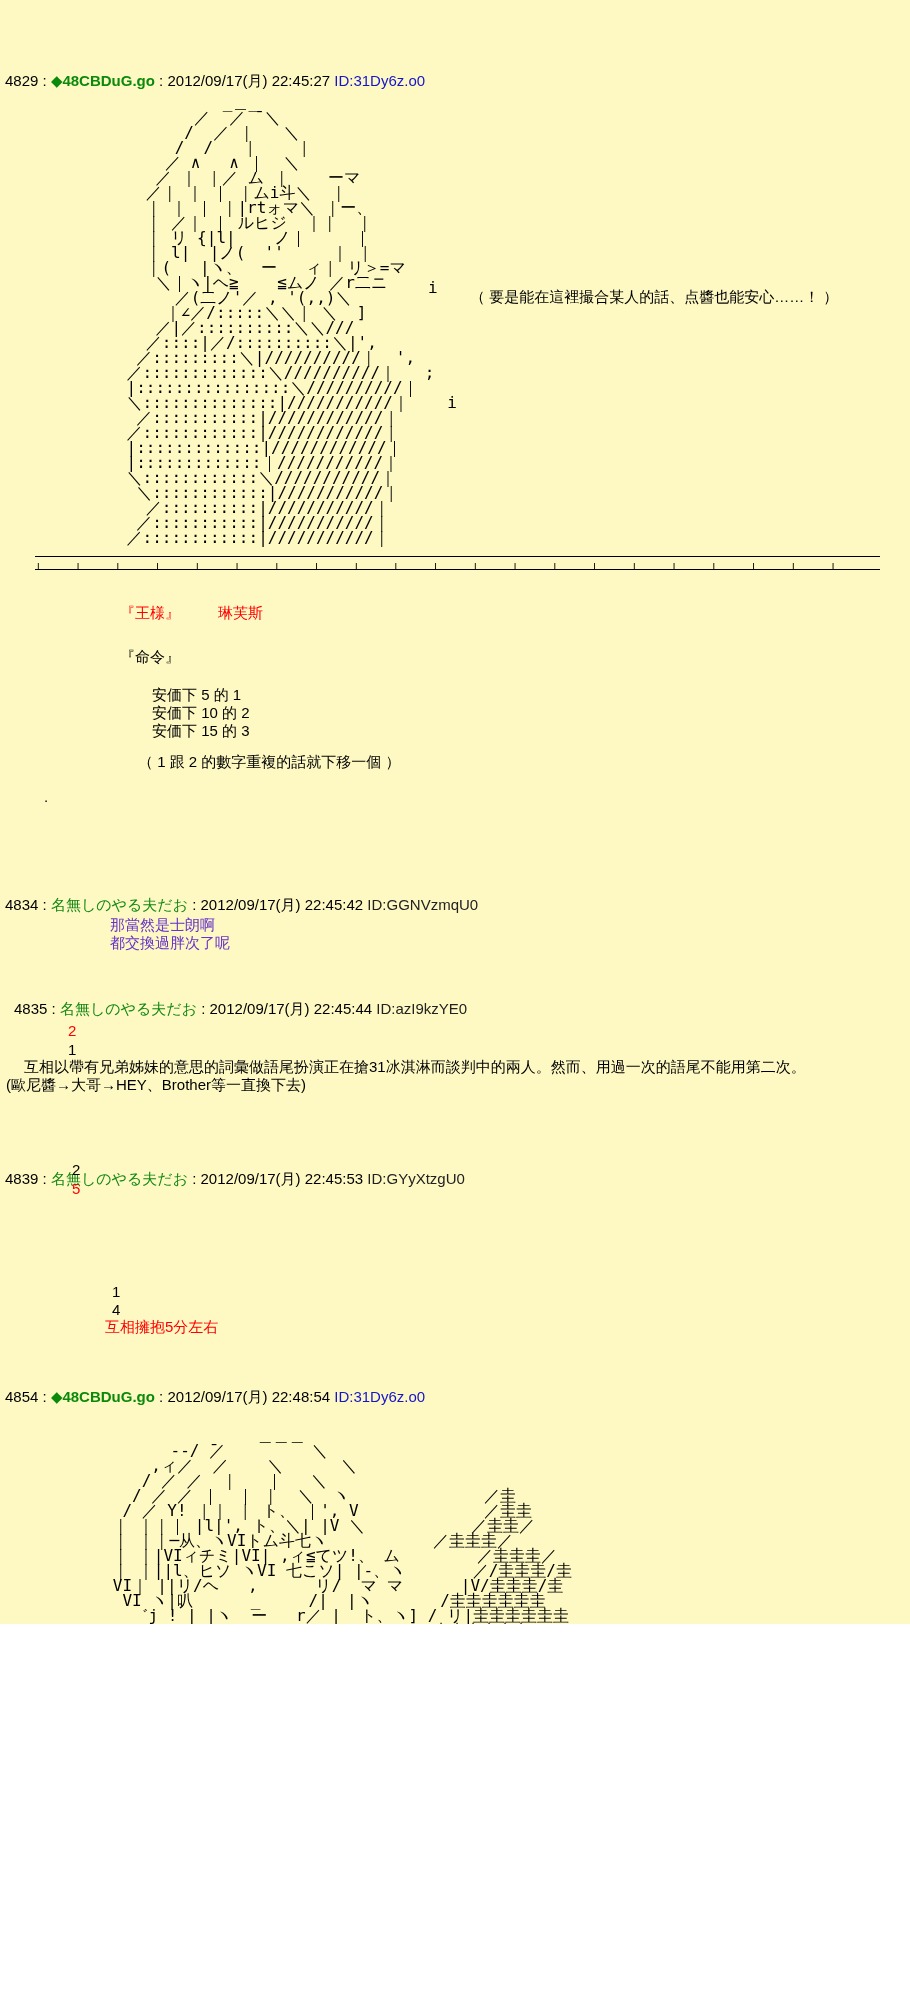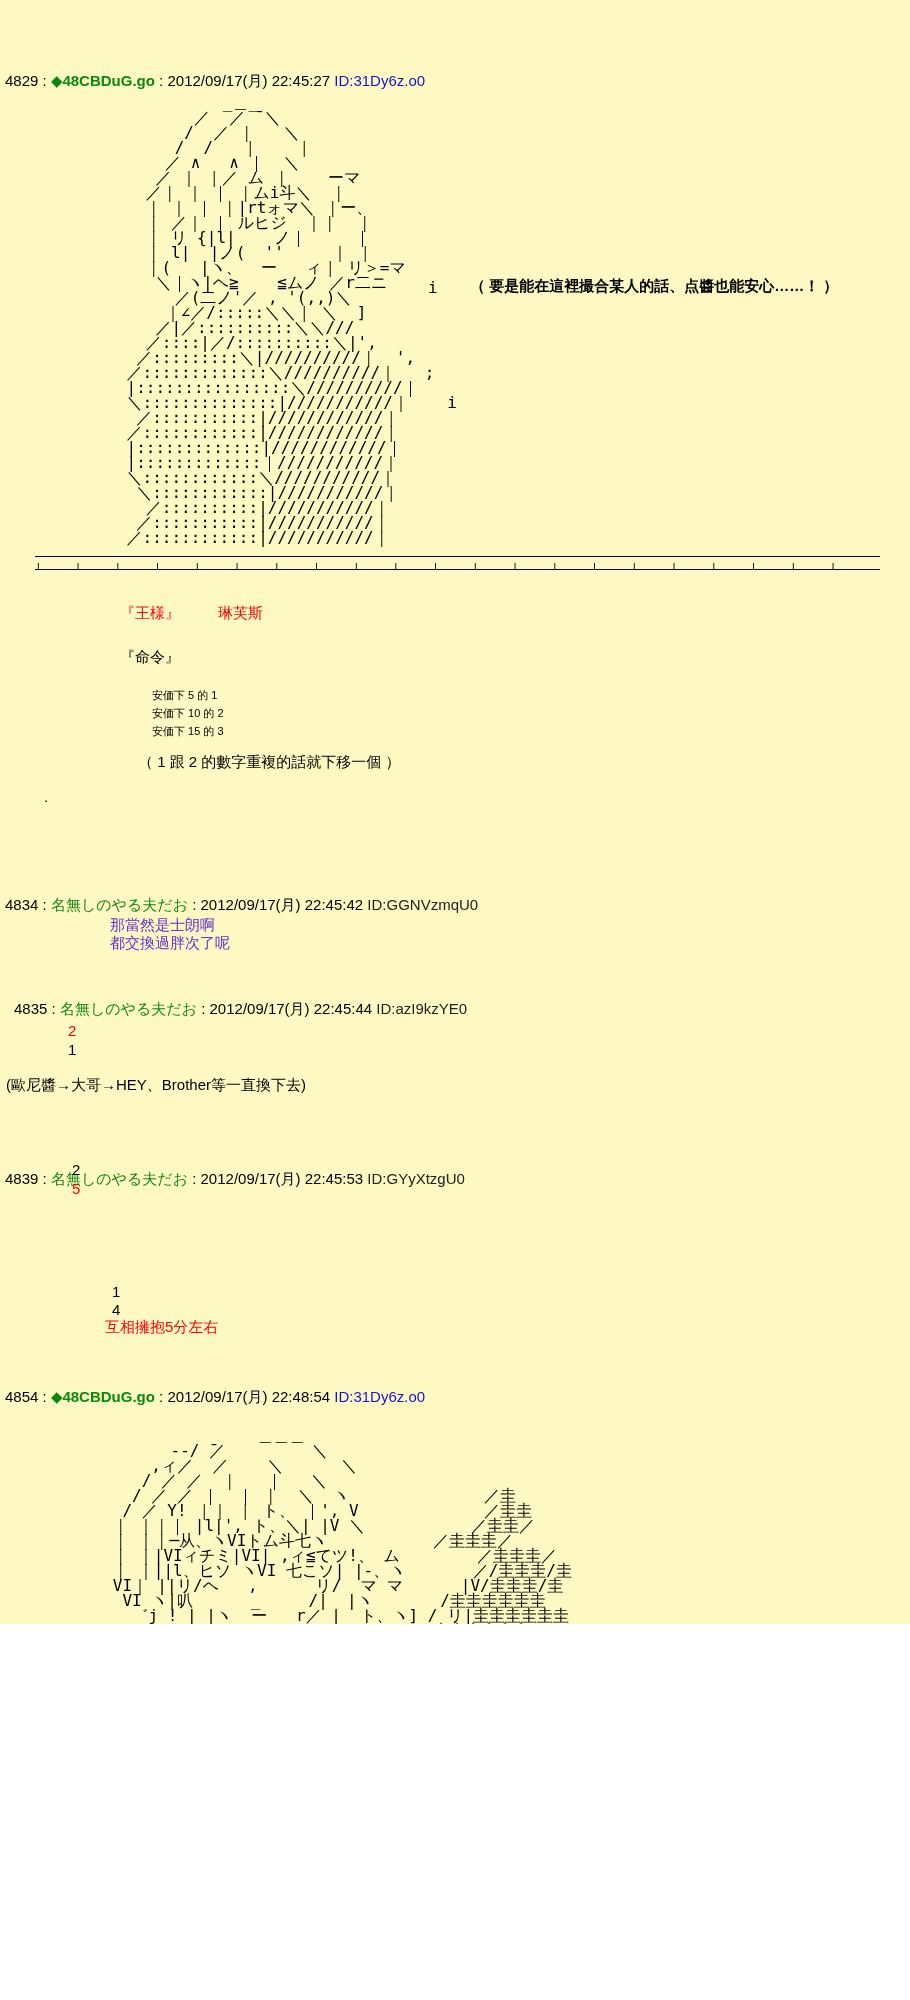--- a/index.html
+++ b/index.html
@@ -56,39 +56,40 @@
      ／:::::::::::|////////////｜
     ／::::::::::::|////////////｜
     |:::::::::::::|////////////｜
     |:::::::::::::｜///////////｜
     ＼::::::::::::＼///////////｜
      ＼::::::::::::|///////////｜
       ／::::::::::|///////////｜
      ／:::::::::::|///////////｜
     ／::::::::::::|///////////｜</pre>
   <span class="abs aa" style="top:280px;left:428px;">i</span>
-  <span class="abs side-note" style="top:277px;left:470px;font-weight:bold;">（ 要是能在這裡撮合某人的話、点醬也能安心……！ ）</span>
+  <span class="abs side-note" style="top:288px;left:470px;">（ 要是能在這裡撮合某人的話、点醬也能安心……！ ）</span>
 
   <div class="divider" style="top:556px;left:35px;width:845px;"><span class="ticks">|     |     |     |     |     |     |     |     |     |     |     |     |     |     |     |     |     |     |     |     |</span></div>
 
   <div class="abs" style="top:604px;left:120px;"><span class="red">『王様』</span><span class="red king-name">琳芙斯</span></div>
   <div class="abs" style="top:648px;left:120px;">『命令』</div>
-  <pre class="abs order-lines" style="top:686px;left:152px;margin:0;font-family:inherit;font-size:11px;">安価下 5 的 1
+  <pre class="abs order-lines" style="top:686px;left:152px;margin:0;font-family:inherit;font-size:15px;">安価下 5 的 1
 安価下 10 的 2
 安価下 15 的 3</pre>
   <div class="abs" style="top:753px;left:138px;">（ 1 跟 2 的數字重複的話就下移一個 ）</div>
   <div class="abs" style="top:788px;left:44px;">.</div>
 
   <div class="abs hdr" style="top:896px;left:5px;"><span>4834</span><span> : </span><span class="name-green">名無しのやる夫だお</span><span> : </span><span>2012/09/17(月) 22:45:42</span> <span class="id-black">ID:GGNVzmqU0</span></div>
   <div class="abs body-line purple" style="top:916px;left:110px;">那當然是士朗啊</div>
   <div class="abs body-line purple" style="top:934px;left:110px;">都交換過胖次了呢</div>
 
   <div class="abs hdr" style="top:1000px;left:14px;"><span>4835</span><span> : </span><span class="name-green">名無しのやる夫だお</span><span> : </span><span>2012/09/17(月) 22:45:44</span> <span class="id-black">ID:azI9kzYE0</span></div>
   <div class="abs body-line red" style="top:1022px;left:68px;">2</div>
   <div class="abs body-line black" style="top:1041px;left:68px;">1</div>
+  <div class="abs body-line black" style="top:1058px;left:24px;">互相以帶有兄弟姊妹的意思的詞彙做語尾扮演正在搶31冰淇淋而談判中的兩人。然而、用過一次的語尾不能用第二次。</div>
   <div class="abs body-line black" style="top:1076px;left:6px;">(歐尼醬→大哥→HEY、Brother等一直換下去)</div>
 
   <div class="abs hdr" style="top:1170px;left:5px;"><span>4839</span><span> : </span><span class="name-green">名無しのやる夫だお</span><span> : </span><span>2012/09/17(月) 22:45:53</span> <span class="id-black">ID:GYyXtzgU0</span></div>
   <div class="abs body-line black" style="top:1161px;left:72px;">2</div>
   <div class="abs body-line red" style="top:1180px;left:72px;">5</div>
 
   <div class="abs body-line black" style="top:1283px;left:112px;">1</div>
   <div class="abs body-line black" style="top:1301px;left:112px;">4</div>
   <div class="abs body-line red" style="top:1318px;left:105px;">互相擁抱5分左右</div>
 

